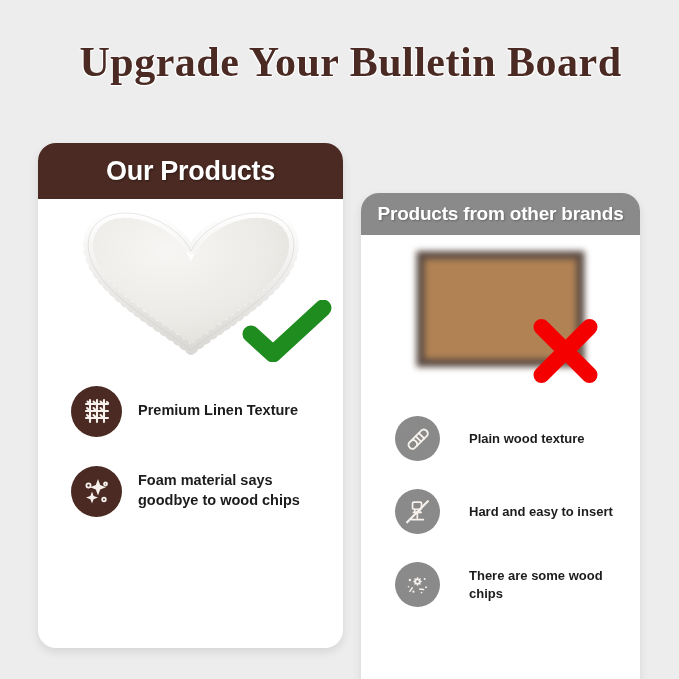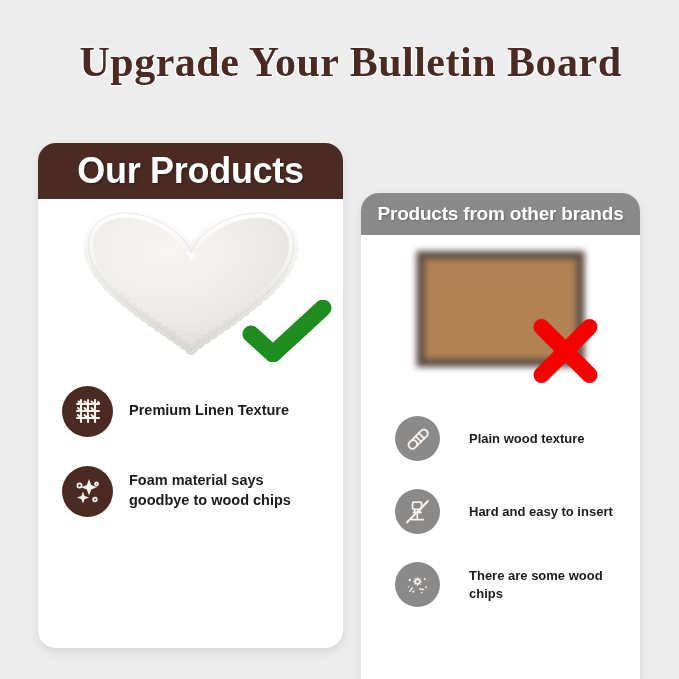--- a/index.html
+++ b/index.html
@@ -62,21 +62,21 @@
     color: #ffffff;
     font-weight: bold;
     text-align: center;
     display: flex;
     align-items: center;
     justify-content: center;
   }
   .header-left {
     height: 56px;
     background: #4a2a22;
-    font-size: 36px;
+    font-size: 27px;
     letter-spacing: -0.3px;
     text-shadow: 1px 1px 2px rgba(0,0,0,0.35);
   }
   .header-right {
     height: 42px;
     background: #8a8a8a;
     font-size: 19px;
     letter-spacing: -0.2px;
     text-shadow: 1px 1px 2px rgba(0,0,0,0.25);
   }
@@ -147,21 +147,21 @@
   }
   .features-left { top: 228px; }
   .features-right { top: 209px; }
 
   .feature-row {
     display: flex;
     align-items: center;
   }
   .features-left .feature-row {
     height: 80px;
-    padding-left: 24px;
+    padding-left: 33px;
   }
   .features-right .feature-row {
     height: 73px;
     padding-left: 34px;
   }
 
   .feature-icon {
     flex: 0 0 auto;
     border-radius: 50%;
     display: flex;

